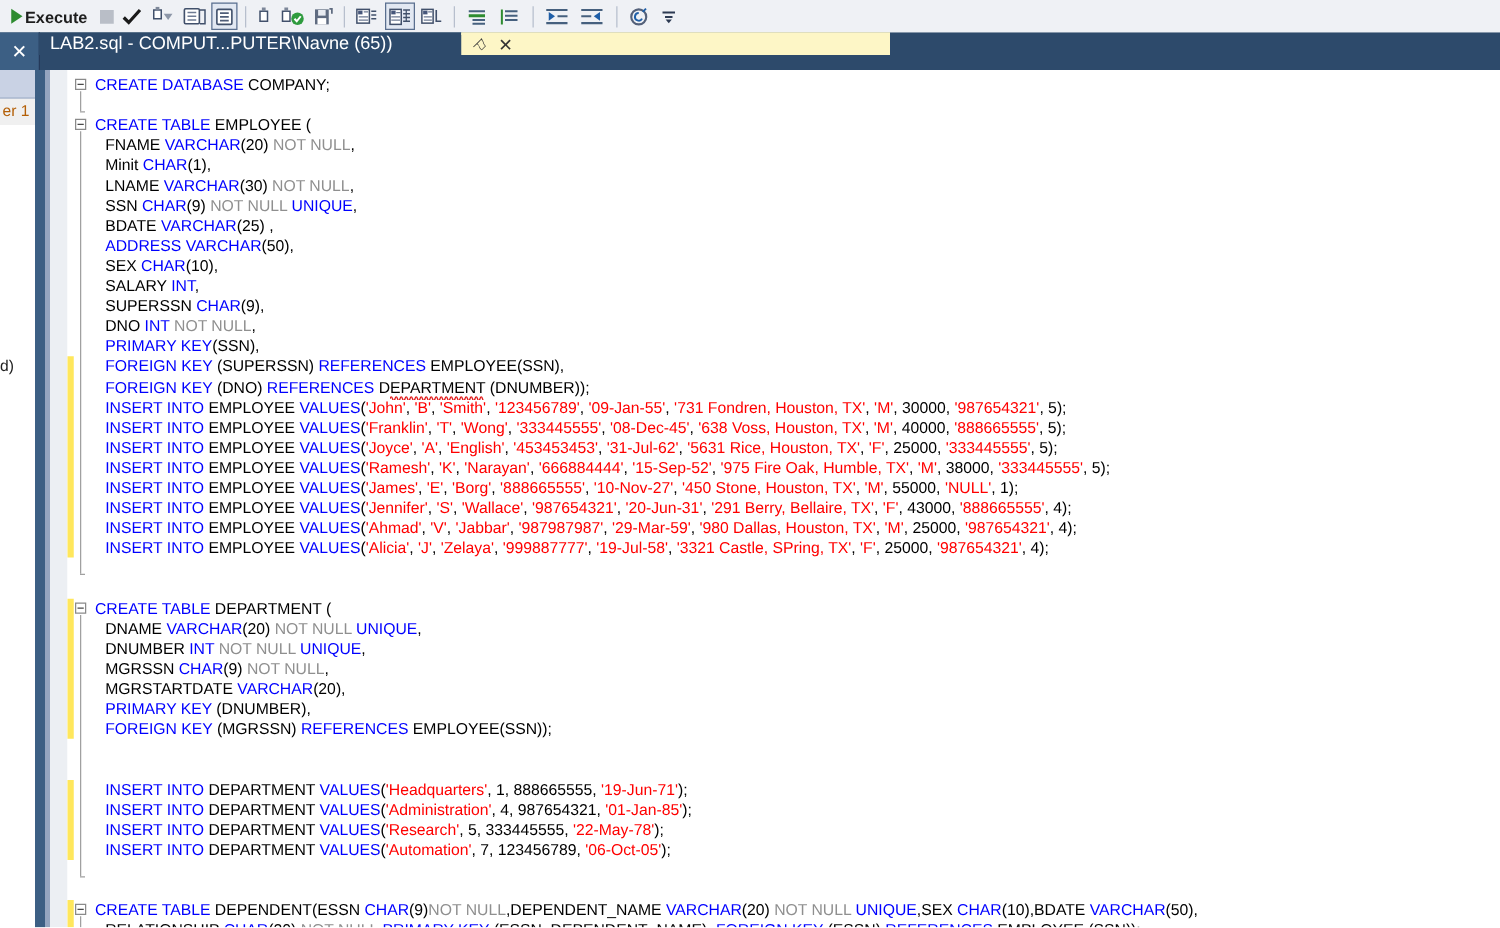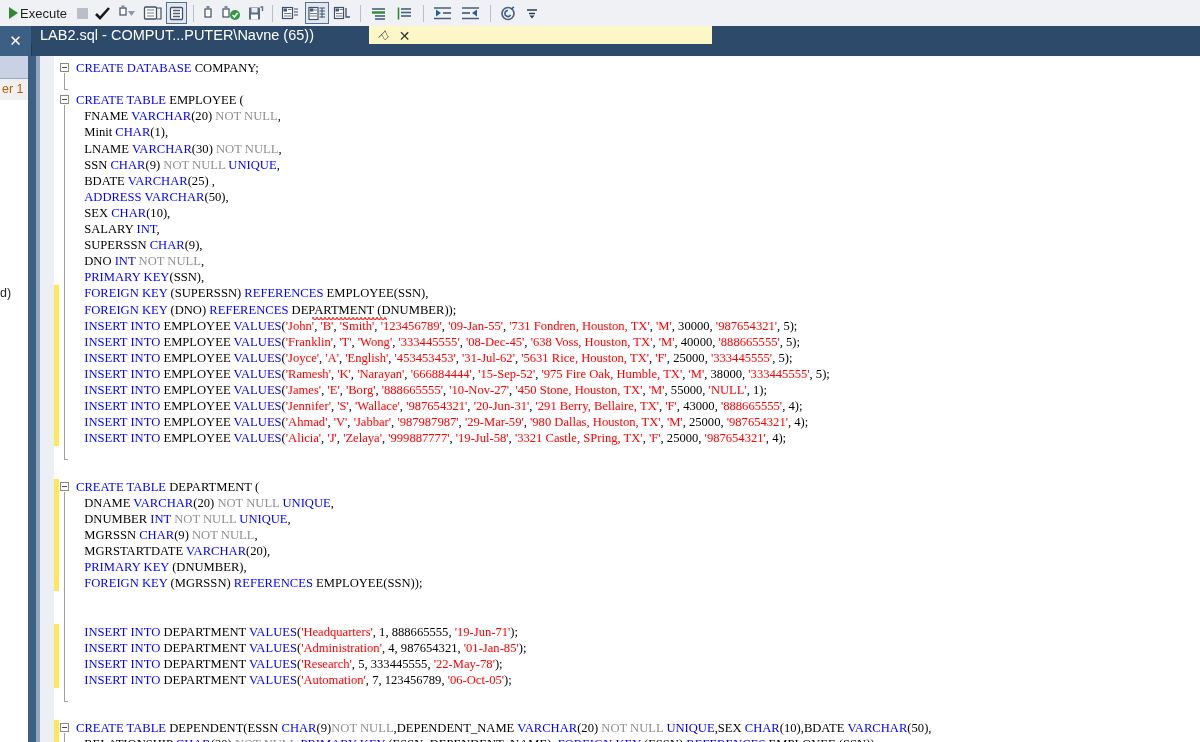--- a/index.html
+++ b/index.html
@@ -26,20 +26,21 @@
     display: flex;
     align-items: center;
   }
   .tb-item {
     display: flex;
     align-items: center;
     height: 22px;
     padding: 0 2px;
     margin: 0 1px;
     box-sizing: border-box;
+    font-weight: bold;
   }
   .tb-item.boxed {
     border: 1px solid #5a6f8f;
     background: #e2e8f2;
   }
   .tb-sep {
     width: 1px;
     height: 17px;
     background: #b7bfcd;
     margin: 0 5px;
@@ -204,21 +205,21 @@
     position: absolute;
     left: 14px;
     width: 5px;
     background: #ffe75c;
   }
   
   .code {
     position: absolute;
     left: 36px; top: 0;
     width: 1124px; height: 622px;
-    font-family: Liberation Serif, serif;
+    font-family: Liberation Sans, sans-serif;
     font-size: 12.6px;
     line-height: 16.1px;
     white-space: pre;
     color: #000000;
   }
   .ln { height: 16.1px; }
 
   
   .kw  { color: #0000ff; }           
   .kwg { color: #8f8f8f; }           

